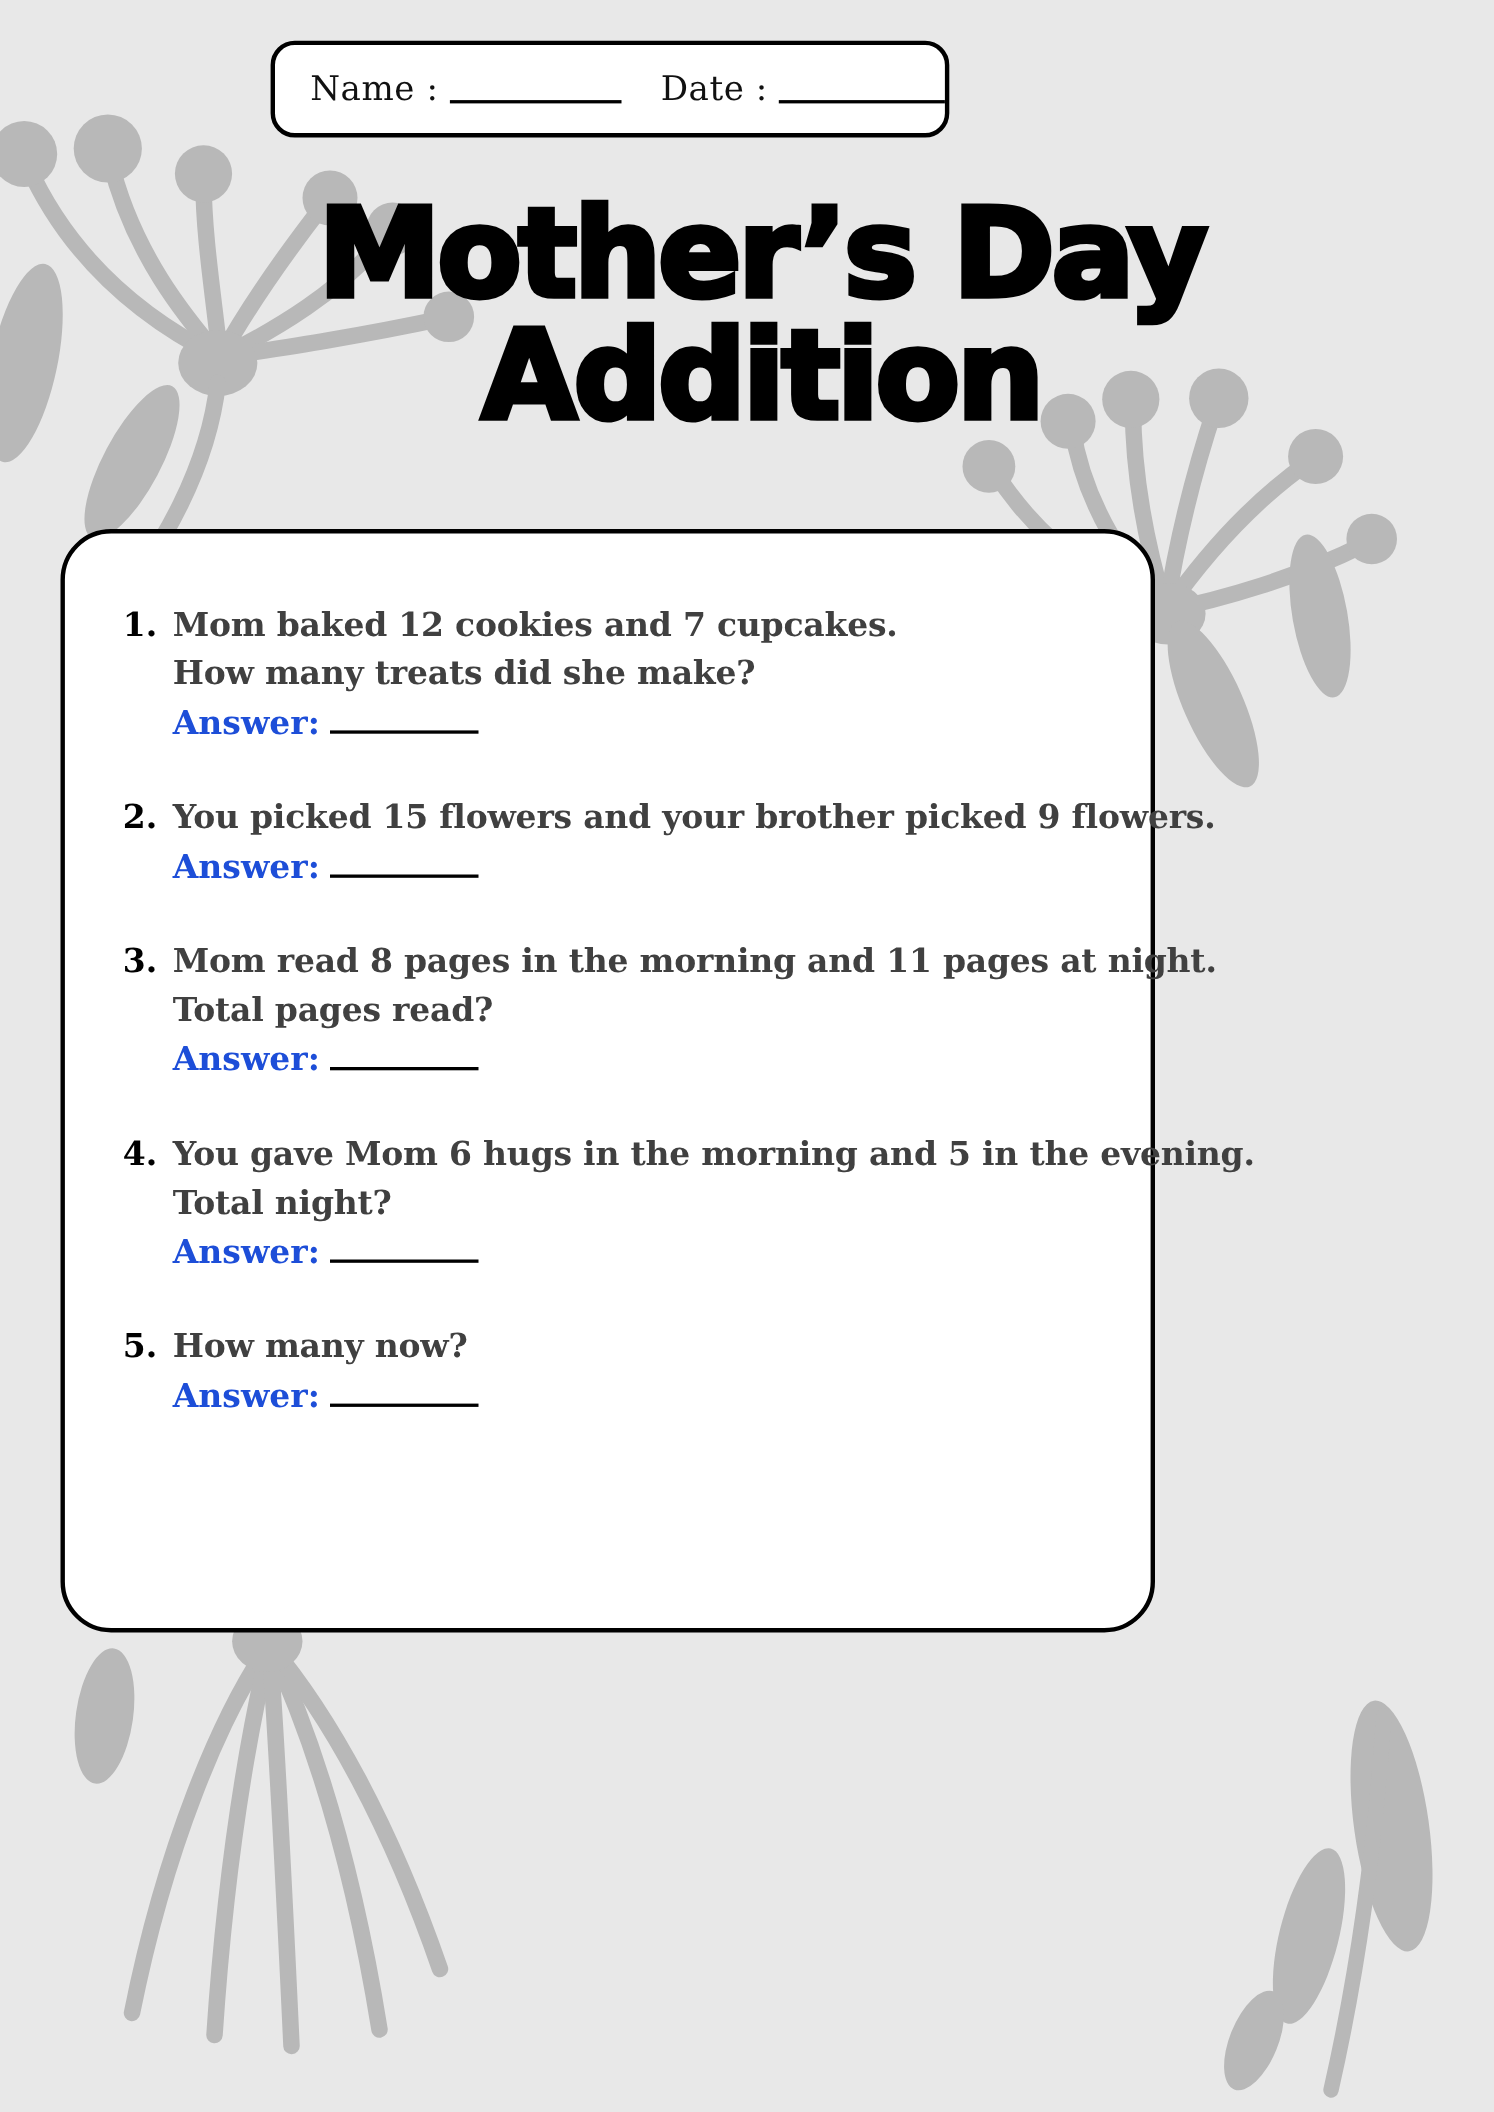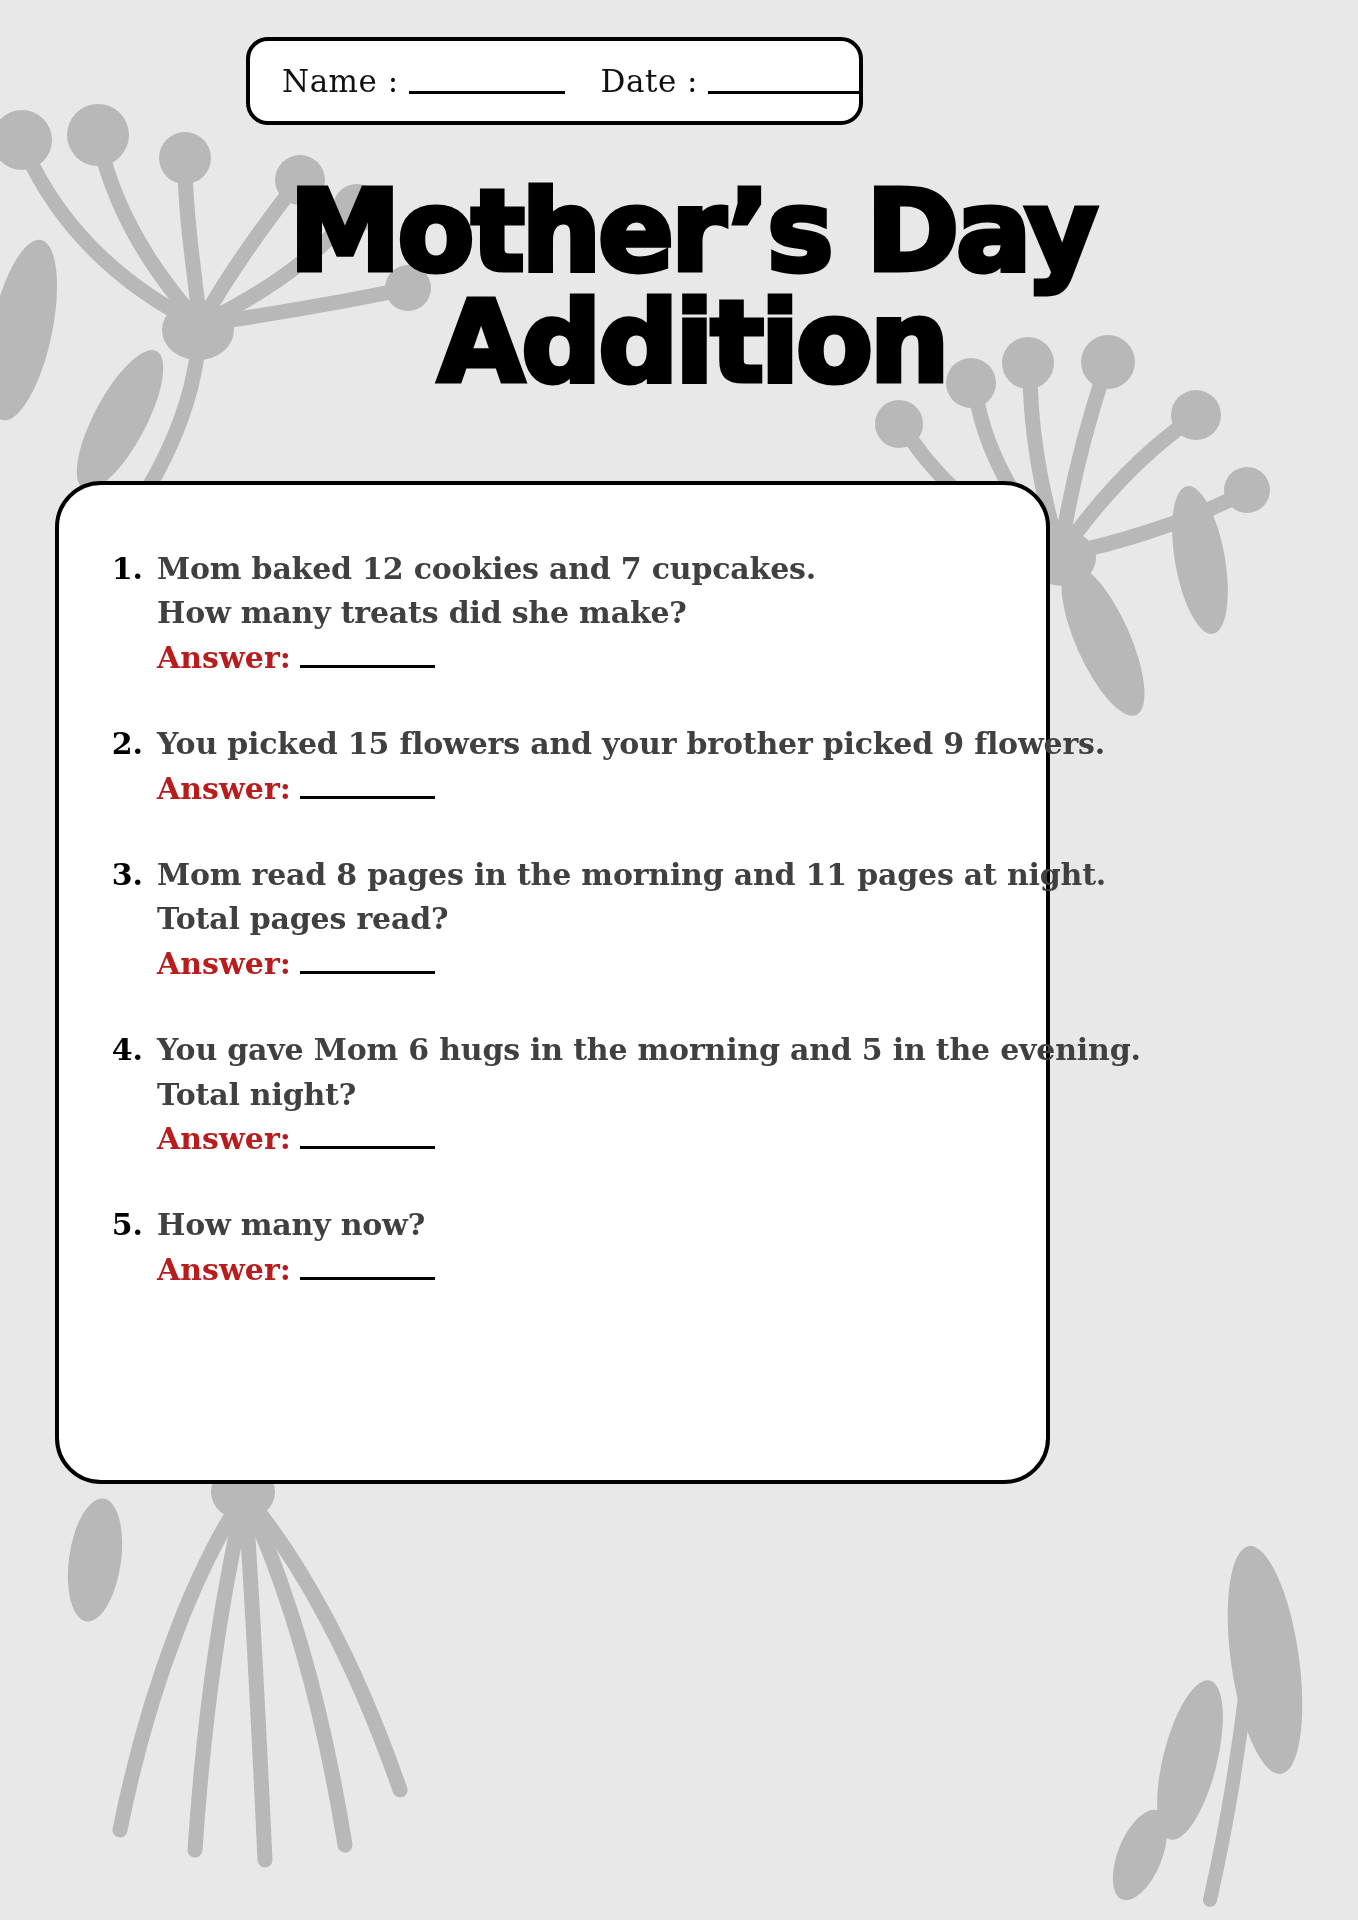--- a/index.html
+++ b/index.html
@@ -65,21 +65,21 @@
     line-height:1.48;
   }
   .q-body{flex:1 1 auto;}
   .q-line{
     font-family:"DejaVu Serif", serif;font-weight:bold;
     font-size:30px;color:#404040;line-height:1.48;
     letter-spacing:-0.2px;white-space:nowrap;
   }
   .ans{
     font-family:"DejaVu Serif", serif;font-weight:bold;
-    font-size:30px;color:#b91c1c;line-height:1.48;
+    font-size:30px;color:#1d4ed8;line-height:1.48;
     display:flex;align-items:baseline;
   }
   .ans-rule{
     display:inline-block;width:135px;height:16px;
     border-bottom:3px solid #000;margin-left:9px;
   }
 </style>
 </head>
 <body>
 

